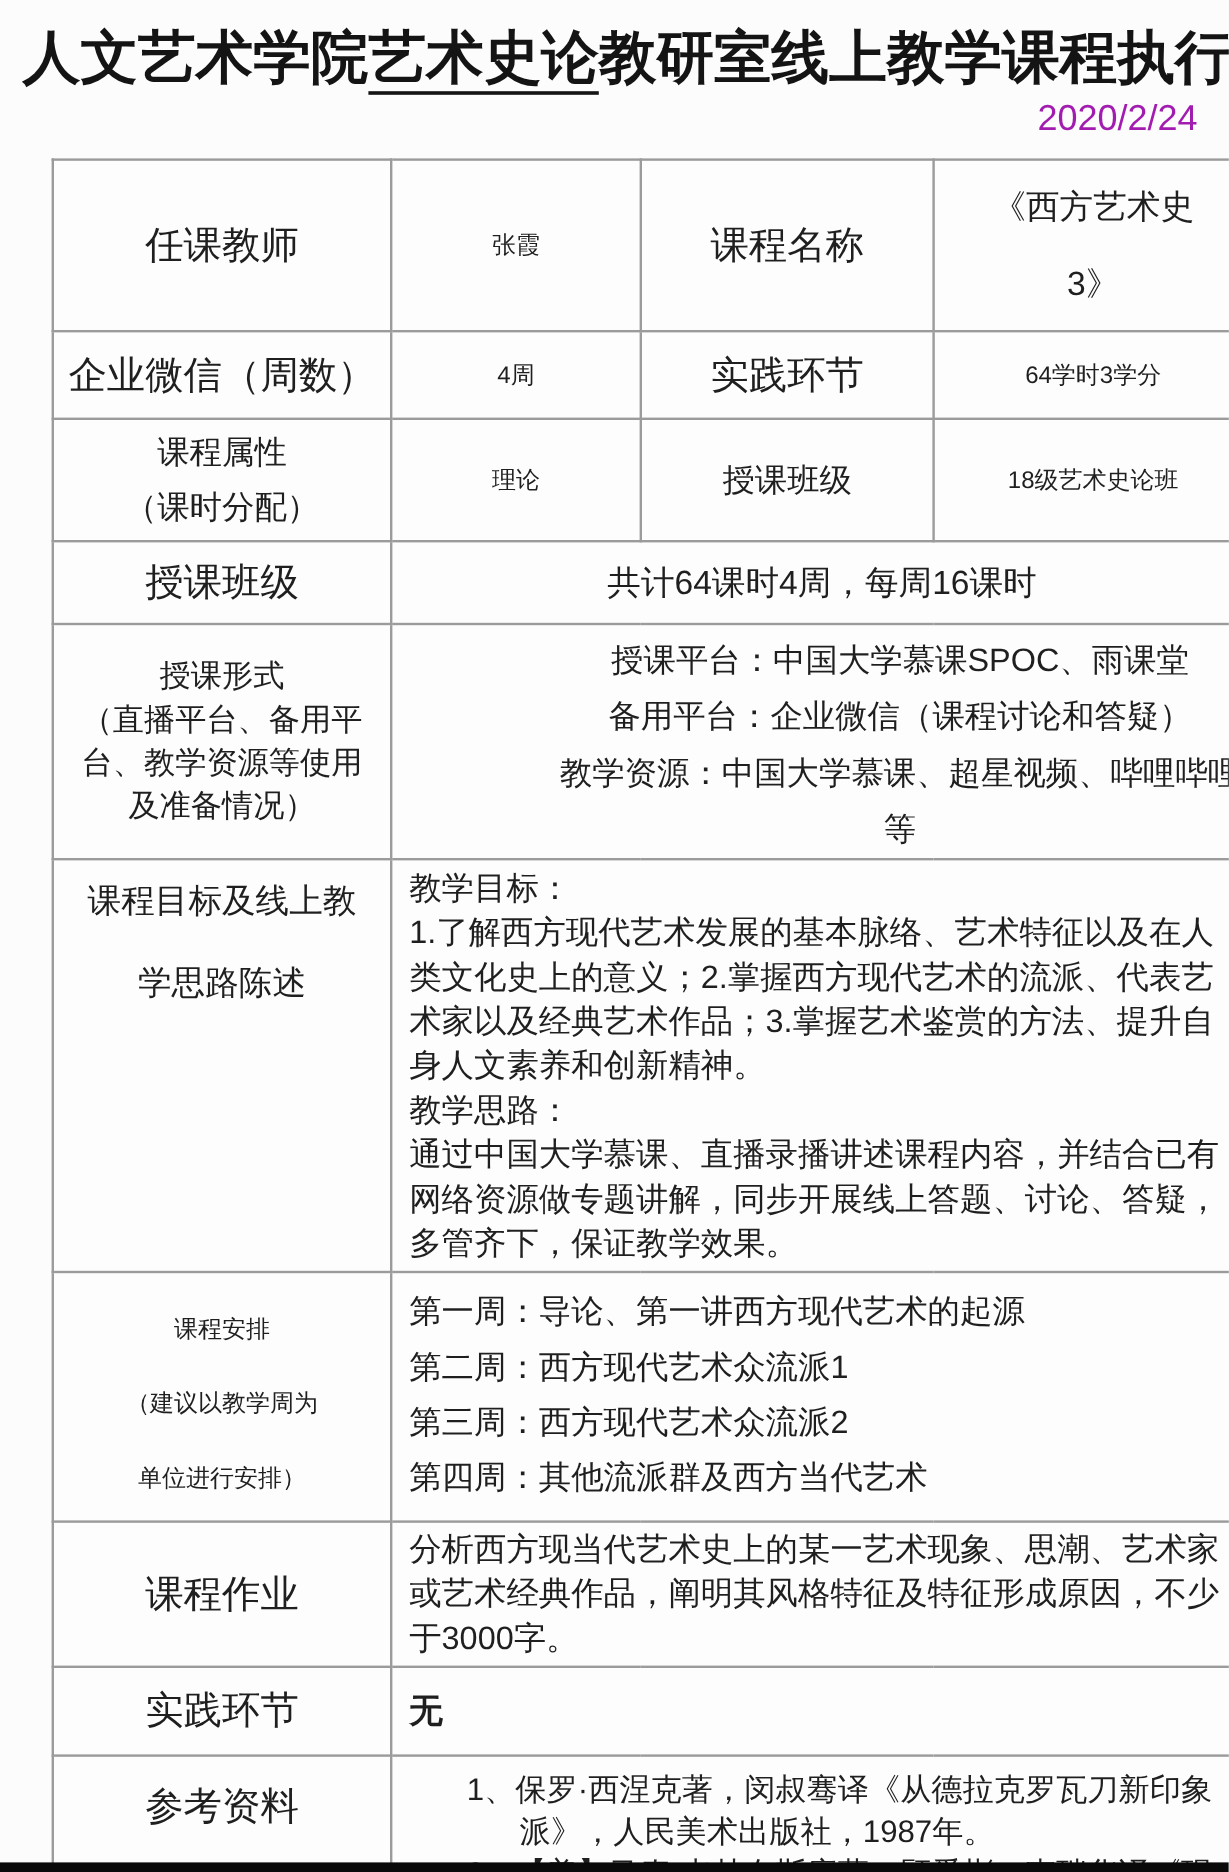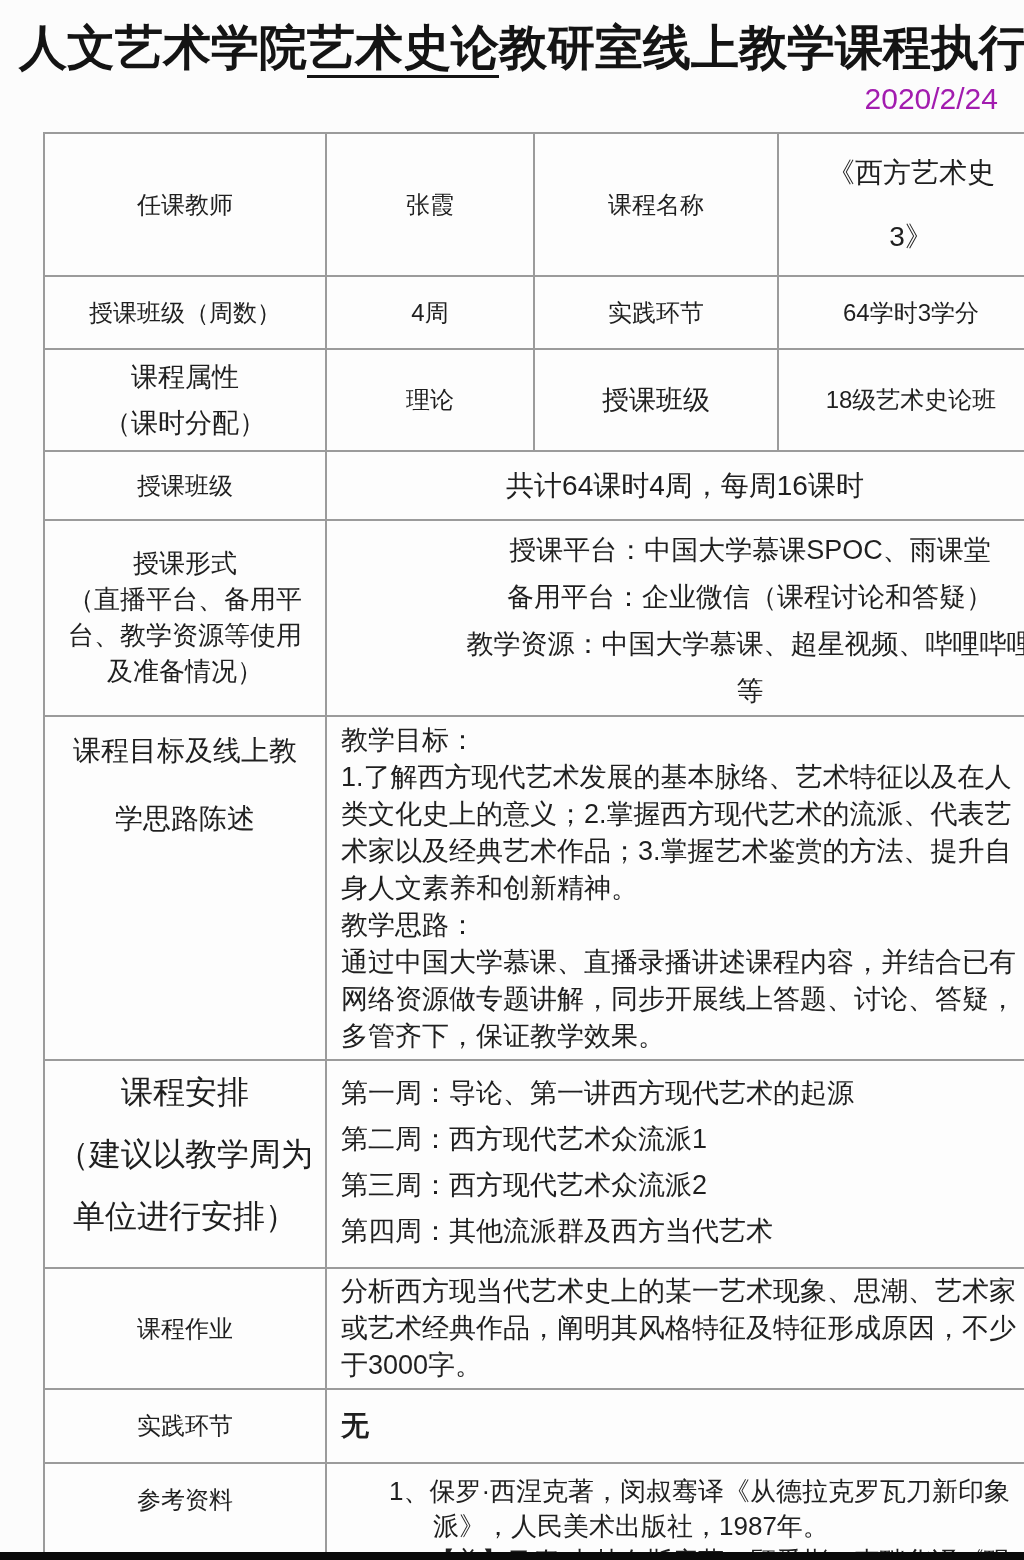--- a/index.html
+++ b/index.html
@@ -37,42 +37,42 @@
     background: #fdfdfd;
   }
   table.plan td {
     border: 2px solid #9b9b9b;
     color: #1f1f1f;
     padding: 0;
     vertical-align: middle;
     overflow: hidden;
   }
   .pre { white-space: pre-line; }
-  .lbl { text-align: center; font-size: 24px; }
-  .val { text-align: center; font-size: 24px; }
+  .lbl { text-align: center; font-size: 32px; }
+  .val { text-align: center; font-size: 20px; }
   
   .r1 { height: 143px; }
   .r2 { height: 73px; }
   .r3 { height: 102px; }
   .r4 { height: 69px; }
   .r5 { height: 186px; }
   .r6 { height: 325px; }
   .r7 { height: 208px; }
   .r8 { height: 112px; }
   .r9 { height: 74px; }
   .r10 { height: 170px; }
   
   .r1 .course-name-val { line-height: 64px; font-size: 28px; }
   .r3 .lbl { font-size: 27px; line-height: 46px; }
   .r4 .val { font-size: 28px; }
   .r5 .lbl { vertical-align: top; padding-top: 24px; font-size: 26px; line-height: 36px; }
   .r5 .content { vertical-align: top; text-align: center; padding: 6px 0 0 130px; font-size: 27px; line-height: 47px; }
   .r6 .lbl { vertical-align: top; font-size: 28px; line-height: 68px; }
   .r6 .content { vertical-align: top; text-align: left; padding: 5px 26px 4px 14px; font-size: 27px; line-height: 37px; }
-  .r7 .lbl { vertical-align: top; padding-top: 0; font-size: 32px; line-height: 62px; }
+  .r7 .lbl { vertical-align: top; padding-top: 16px; font-size: 20px; line-height: 62px; }
   .r7 .content { vertical-align: top; text-align: left; padding: 9px 26px 4px 14px; font-size: 27px; line-height: 46px; }
   .r8 .content { text-align: left; padding: 4px 26px 4px 14px; font-size: 27px; line-height: 37px; }
   .r9 .none-val { text-align: left; padding-left: 14px; font-size: 28px; font-weight: bold; }
   .r10 .lbl { vertical-align: top; padding-top: 20px; }
   .r10 .content { vertical-align: top; text-align: left; padding: 10px 20px 4px 14px; font-size: 26px; line-height: 35px; }
   .ref-item { padding-left: 44px; text-indent: -44px; margin-left: 48px; }
   .bottom-bar {
     position: absolute; left: 0; top: 1552px;
     width: 100%; height: 8px;
     background: #0a0a0a;
@@ -98,21 +98,21 @@
     <tbody>
         <tr class="r1">
       <td class="lbl">任课教师</td>
       <td class="val">张霞</td>
       <td class="lbl">课程名称</td>
       <td class="val course-name-val pre">《西方艺术史
 3》</td>
     </tr>
 
     <tr class="r2">
-      <td class="lbl">授课班级（周数）</td>
+      <td class="lbl">企业微信（周数）</td>
       <td class="val">4周</td>
       <td class="lbl">实践环节</td>
       <td class="val">64学时3学分</td>
     </tr>
 
     <tr class="r3">
       <td class="lbl pre">课程属性
 （课时分配）</td>
       <td class="val">理论</td>
       <td class="lbl">授课班级</td>

